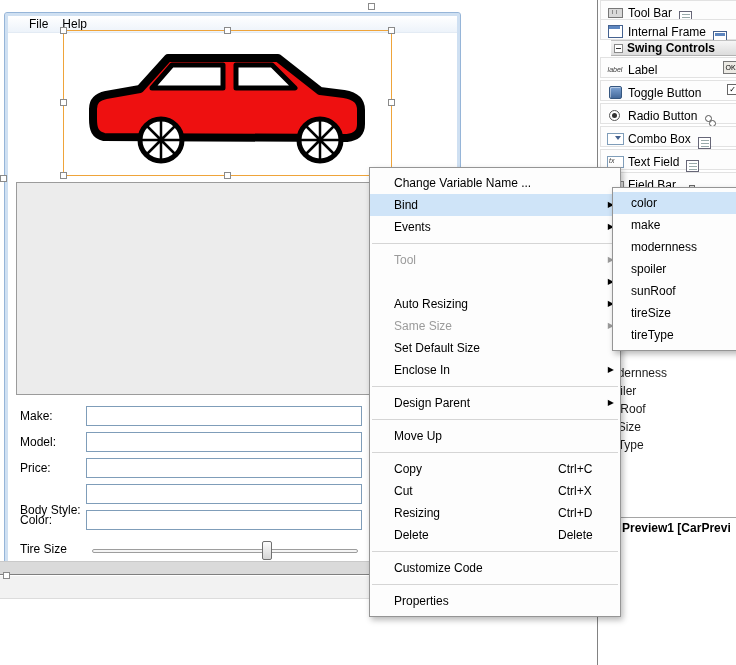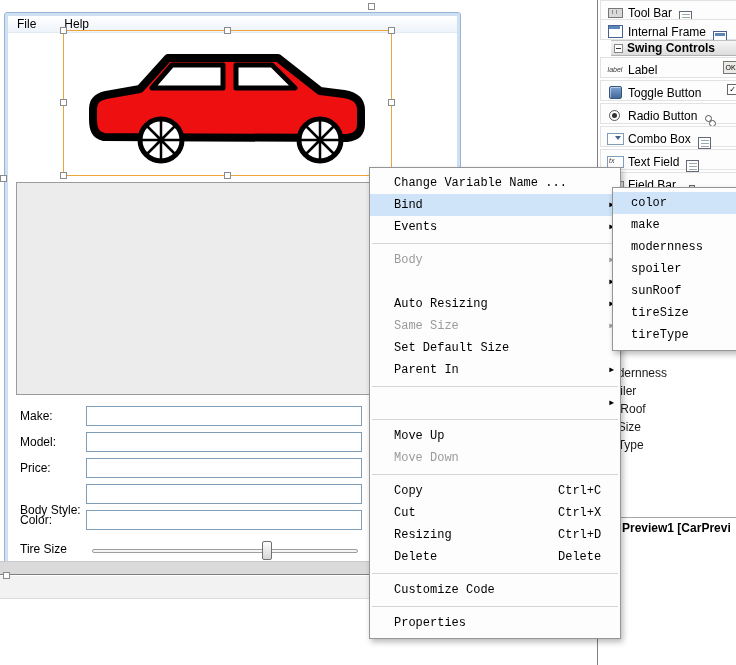--- a/index.html
+++ b/index.html
@@ -6,21 +6,21 @@
   html, body { width:736px; height:665px; overflow:hidden; }
   body { position:relative; background:#fff; color:#000;
          font-family:"Liberation Sans","DejaVu Sans",sans-serif; font-size:12px; }
   .abs { position:absolute; }
 
   
   .designed-window { left:4px; top:12px; width:457px; height:563px;
     border:1px solid #96b5d8; box-shadow: inset 0 0 0 3px #cfe0f2;
     border-radius:3px 3px 0 0; background:#fff; }
   .window-menubar { left:8px; top:16px; width:449px; height:17px; display:flex;
-    align-items:center; gap:24px; padding-left:7px;
+    align-items:center; gap:10px; padding-left:19px;
     background:linear-gradient(#ffffff,#edf3fa); border-bottom:1px solid #e3ebf4; }
   .menubar-item { padding:0 2px; cursor:default; }
 
   
   .car-selection { left:63px; top:30px; width:329px; height:146px; border:1px solid #efa43a; }
   .handle { position:absolute; width:7px; height:7px; background:#fff; border:1px solid #8a8a8a; }
   .h-tl{left:-4px;top:-4px} .h-tm{left:50%;margin-left:-4px;top:-4px} .h-tr{right:-4px;top:-4px}
   .h-ml{left:-4px;top:50%;margin-top:-4px} .h-mr{right:-4px;top:50%;margin-top:-4px}
   .h-bl{left:-4px;bottom:-4px} .h-bm{left:50%;margin-left:-4px;bottom:-4px} .h-br{right:-4px;bottom:-4px}
   .car-svg { position:absolute; left:8px; top:2px; }
@@ -96,21 +96,21 @@
   .preview-divider { position:absolute; left:0; width:139px; height:1px; background:#a5a5a5; }
   .preview-caption { position:absolute; left:24px; width:121px; font-weight:bold;
     white-space:nowrap; overflow:hidden; }
 
   
   .menu { position:absolute; background:#fdfdfd; border:1px solid #959595; padding:4px 0;
     box-shadow:2px 3px 6px rgba(0,0,0,.28); }
   .context-menu { left:369px; top:167px; width:252px; z-index:5; }
   .submenu { left:612px; top:187px; width:132px; z-index:6; }
   .menu-item { position:relative; height:22px; line-height:22px; display:flex;
-    align-items:flex-start; padding:0 16px 0 24px; cursor:default; white-space:nowrap;font-family:Liberation Mono, monospace; }
+    align-items:flex-start; padding:0 16px 0 24px; cursor:default; white-space:nowrap; }
   .submenu .menu-item { padding:0 10px 0 18px; }
   .mi-label { flex:1; }
   .mi-shortcut { width:46px; margin-left:14px; text-align:left; }
   .mi-arrow { position:absolute; right:6px; top:0; font-size:8px; line-height:22px; }
   .menu-item.highlight { background:#cfe4f8; }
   .menu-item.disabled { color:#9b9b9b; }
   .menu-sep { height:1px; background:#d5d5d5; margin:5px 2px; }
 </style>
 </head>
 <body>
@@ -239,51 +239,49 @@
   <div class="menu-item highlight">
       <span class="mi-label">Bind</span>
       <span class="mi-arrow">▶</span>
     </div>
   <div class="menu-item">
       <span class="mi-label">Events</span>
       <span class="mi-arrow">▶</span>
     </div>
   <div class="menu-sep"></div>
   <div class="menu-item disabled">
-      <span class="mi-label">Body</span>
+      <span class="mi-label">Tool</span>
       <span class="mi-arrow">▶</span>
     </div>
   <div class="menu-item">
       <span class="mi-arrow">▶</span>
     </div>
   <div class="menu-item">
       <span class="mi-label">Auto Resizing</span>
       <span class="mi-arrow">▶</span>
     </div>
   <div class="menu-item disabled">
       <span class="mi-label">Same Size</span>
       <span class="mi-arrow">▶</span>
     </div>
   <div class="menu-item">
       <span class="mi-label">Set Default Size</span>
     </div>
   <div class="menu-item">
-      <span class="mi-label">Parent In</span>
-      <span class="mi-arrow">▶</span>
-    </div>
-  <div class="menu-sep"></div>
-  <div class="menu-item">
+      <span class="mi-label">Enclose In</span>
+      <span class="mi-arrow">▶</span>
+    </div>
+  <div class="menu-sep"></div>
+  <div class="menu-item">
+      <span class="mi-label">Design Parent</span>
       <span class="mi-arrow">▶</span>
     </div>
   <div class="menu-sep"></div>
   <div class="menu-item">
       <span class="mi-label">Move Up</span>
-    </div>
-  <div class="menu-item disabled">
-      <span class="mi-label">Move Down</span>
     </div>
   <div class="menu-sep"></div>
   <div class="menu-item">
       <span class="mi-label">Copy</span>
       <span class="mi-shortcut">Ctrl+C</span>
     </div>
   <div class="menu-item">
       <span class="mi-label">Cut</span>
       <span class="mi-shortcut">Ctrl+X</span>
     </div>

